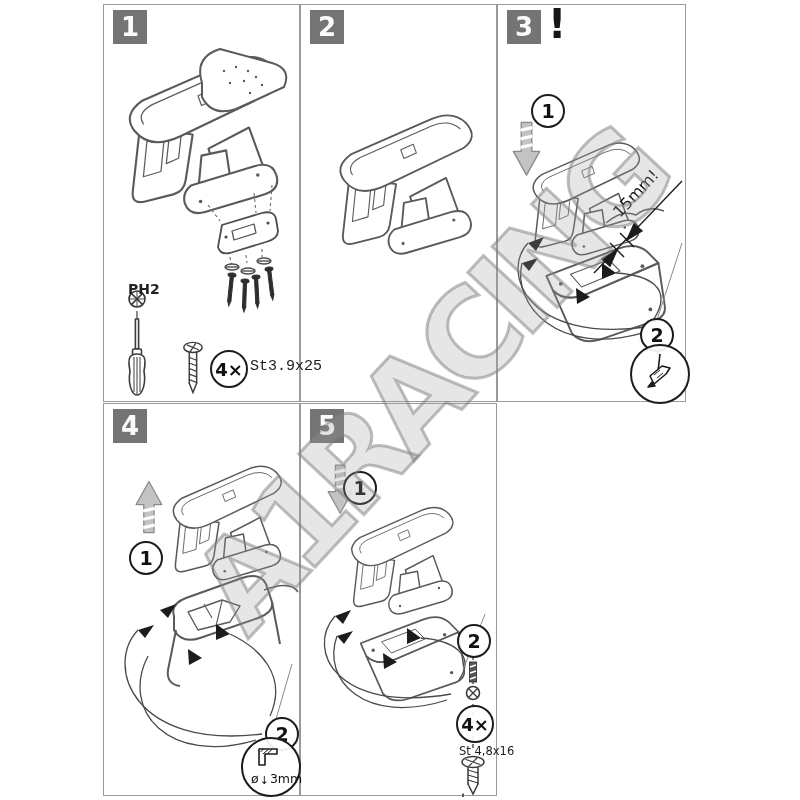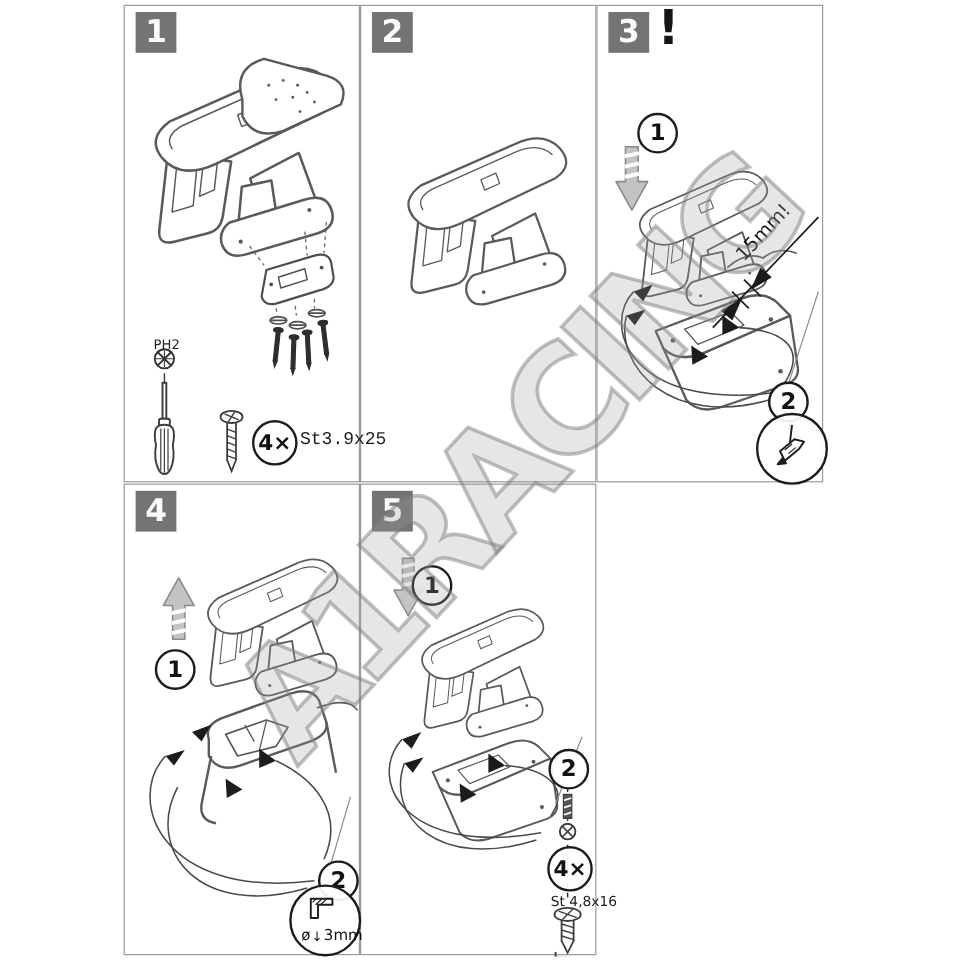--- a/index.html
+++ b/index.html
@@ -10,21 +10,21 @@
          color:#fbfbfb;font-size:26px;font-weight:bold;display:flex;align-items:center;
          justify-content:center;z-index:5;}
   .warn{position:absolute;left:50px;top:-4px;font-size:40px;font-weight:bold;color:#161616;z-index:5;}
   .circ{position:absolute;border:2px solid #1c1c1c;border-radius:50%;background:rgba(255,255,255,.92);
         display:flex;align-items:center;justify-content:center;font-weight:bold;color:#111;z-index:6;}
   .circ.step{width:30px;height:30px;font-size:19px;}
   .circ.qty{width:34px;height:34px;font-size:18px;}
   .circ.big{width:56px;height:56px;}
   .spec{position:absolute;font-size:15px;color:#1c1c1c;z-index:6;white-space:nowrap;}
   .spec.small{font-size:11.5px;}
-  .toollabel{position:absolute;font-size:11px;font-weight:normal;color:#222;z-index:6;}
+  .toollabel{position:absolute;font-size:14px;font-weight:bold;color:#222;z-index:6;}
   .dim{position:absolute;font-size:16px;font-weight:500;color:#141414;transform:rotate(-47deg);
        transform-origin:left center;z-index:6;white-space:nowrap;}
   .drill-label{position:absolute;font-size:12.5px;color:#111;z-index:7;display:flex;
                align-items:flex-end;gap:1px;white-space:nowrap;}
   .drill-label .arrowglyph{font-size:11px;position:relative;top:1px;}
   .artsvg{position:absolute;left:0;top:0;z-index:2;}
   .watermark{position:absolute;left:40px;top:312px;width:780px;height:140px;z-index:40;
              display:flex;align-items:center;justify-content:center;pointer-events:none;
              transform:rotate(-47deg);font-size:122px;font-weight:bold;letter-spacing:-10px;
              color:rgba(158,158,158,.26);-webkit-text-stroke:3px rgba(125,125,125,.5);}

